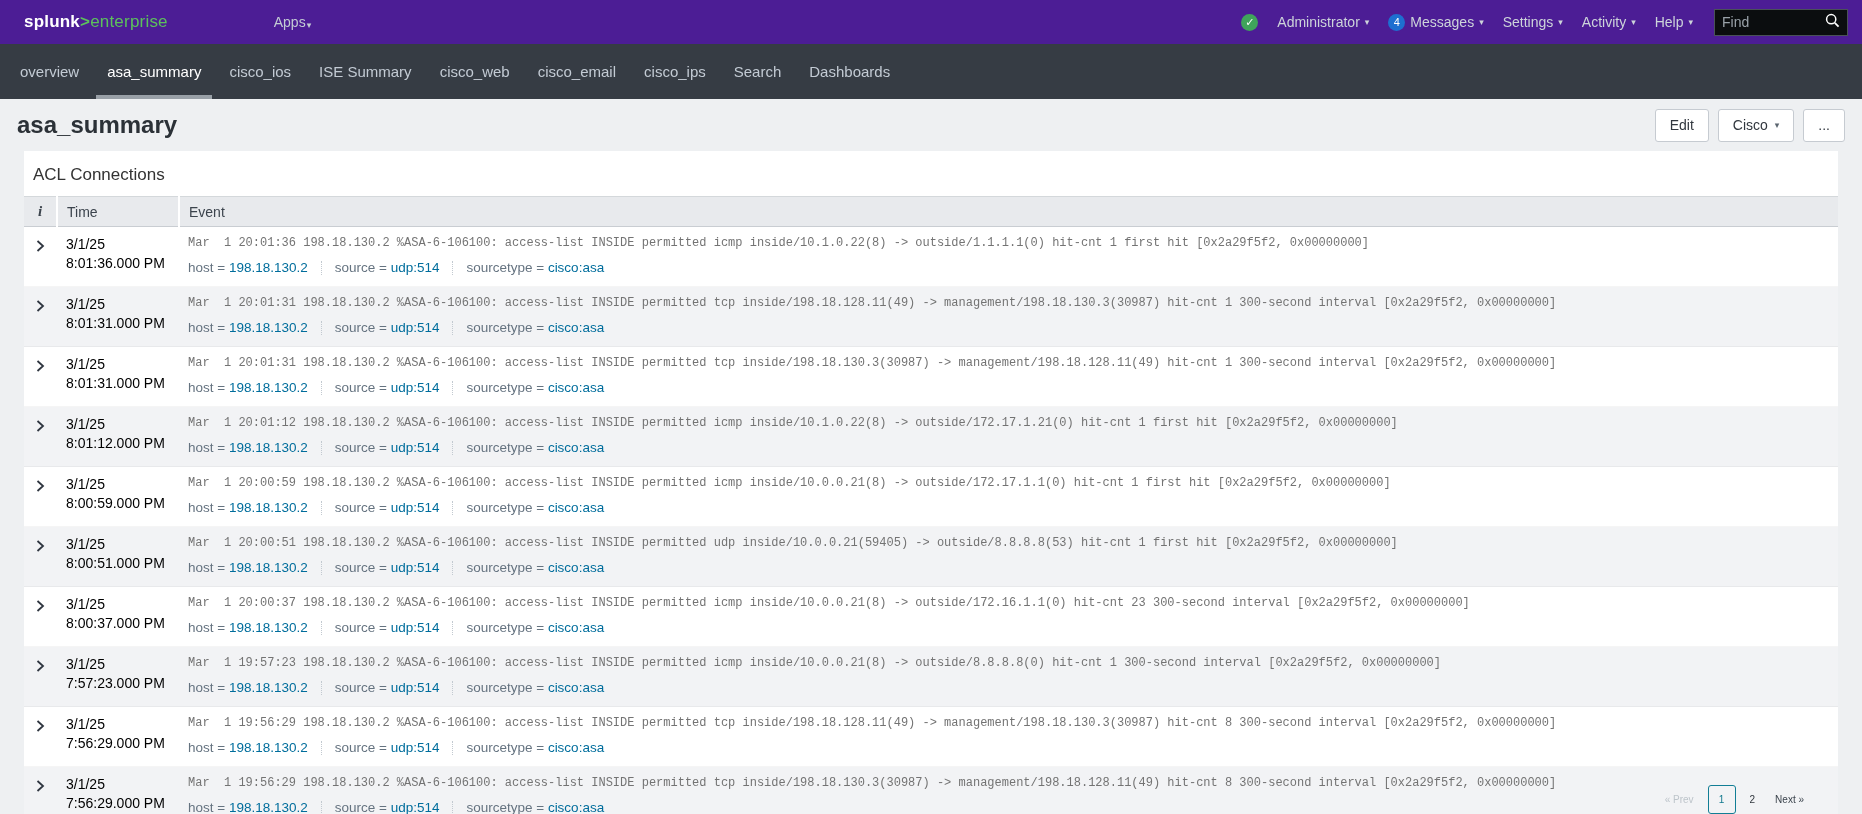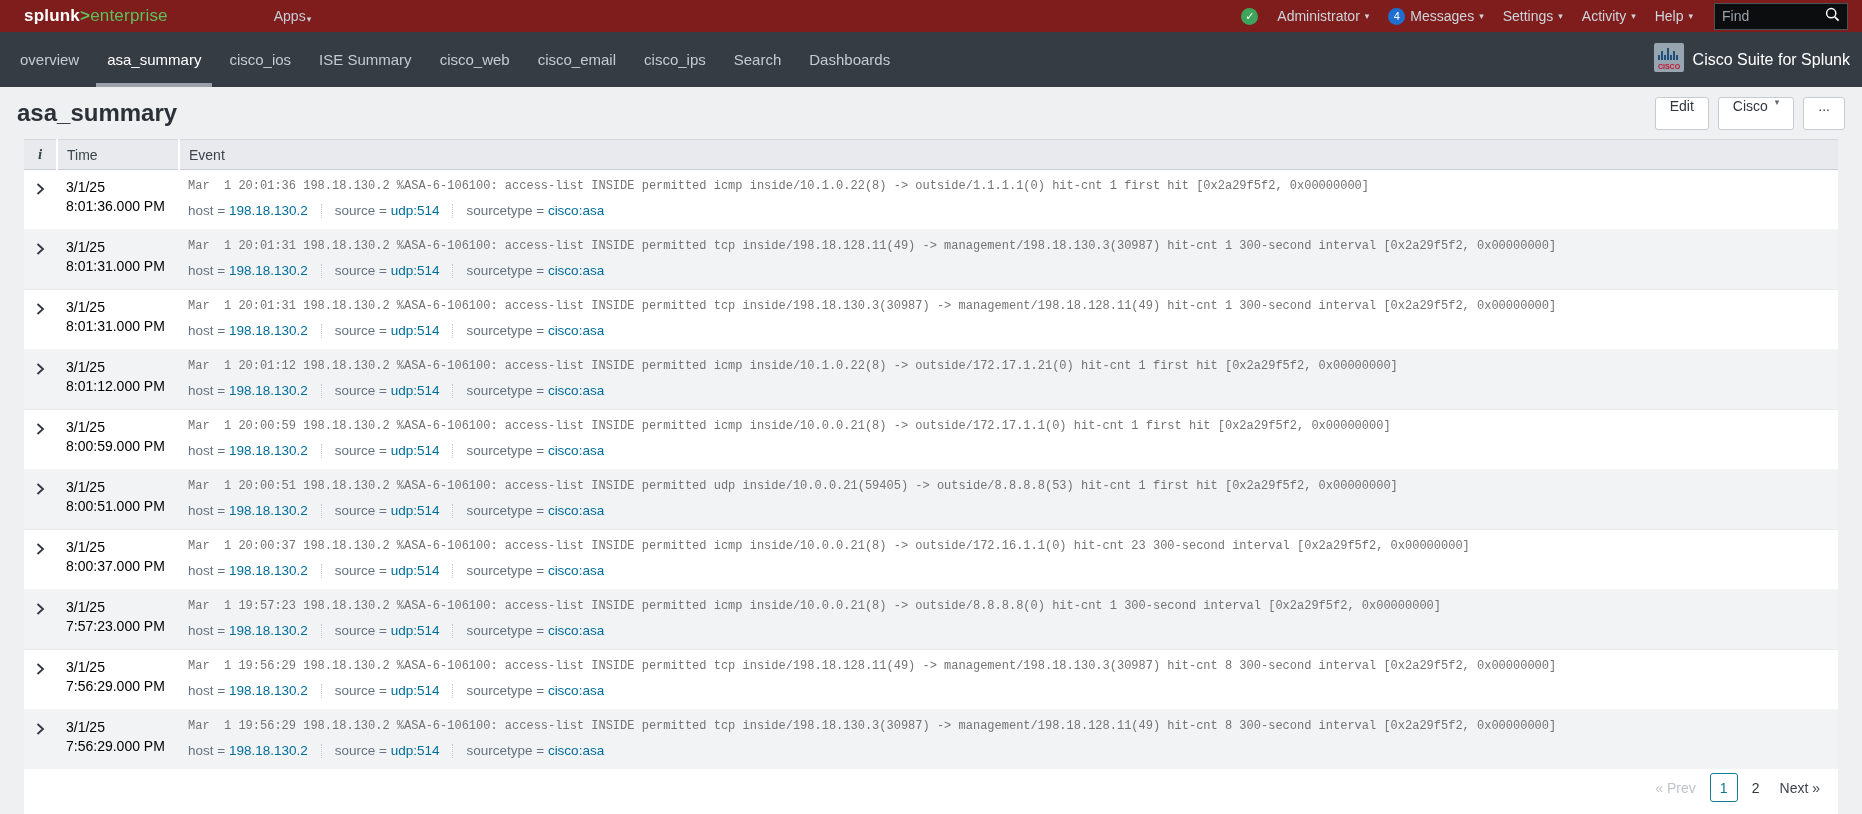--- a/index.html
+++ b/index.html
@@ -1,20 +1,20 @@
 <!DOCTYPE html>
 <html><head>
 <meta charset="utf-8">
 <style>
   * { box-sizing: border-box; margin: 0; padding: 0; }
   html,body { width:1862px; height:814px; overflow:hidden; }
   body { font-family:"Liberation Sans", sans-serif; background:#eef0f2; color:#31373e; }
 
   
-  .topbar { height:32px; background:#7f1d1d; display:flex; align-items:center; padding:0 14px 0 24px; }
+  .topbar { height:44px; background:#4c1d95; display:flex; align-items:center; padding:0 14px 0 24px; }
   .logo { font-size:17px; font-weight:700; color:#fff; letter-spacing:.2px; }
   .logo .gt { color:#5cc05c; }
   .logo .product { color:#5cc05c; font-weight:400; }
   .apps { margin-left:106px; color:#c3cbd4; font-size:14px; cursor:pointer; display:flex; align-items:flex-end; gap:1px; }
   .caret { font-size:9px; color:inherit; line-height:1; }
   .topbar-right { margin-left:auto; display:flex; align-items:center; gap:19px; color:#cdd4da; font-size:14px; }
   .tb-item { display:flex; align-items:center; gap:5px; cursor:pointer; }
   .status-circle { width:17px; height:17px; border-radius:50%; background:#3fa45b; color:#fff; font-size:11px;
                    display:flex; align-items:center; justify-content:center; }
   .badge { width:17px; height:17px; border-radius:50%; background:#1e6fd0; color:#fff; font-size:11px;
@@ -32,21 +32,21 @@
   .tab.active { color:#fff; }
   .tab.active::after { content:""; position:absolute; left:3px; right:3px; bottom:0; height:4px; background:#99a0a7; }
   .appnav-right { margin-left:auto; display:flex; align-items:center; gap:9px; }
   .app-title { color:#fff; font-size:16px; }
 
   
   .page-header { height:52px; background:#eef0f2; display:flex; align-items:center; padding:0 17px; }
   .page-title { font-size:24px; font-weight:700; color:#2b3137; }
   .header-actions { margin-left:auto; display:flex; align-items:center; gap:9px; }
   .btn { height:33px; background:#fff; border:1px solid #c6cbd1; border-radius:3px; font-size:14px;
-         color:#31373e; padding:0 14px; display:flex; gap:7px; cursor:pointer;
+         color:#31373e; padding:0 14px; display:flex; align-items:center; gap:7px; cursor:pointer;
          font-family:"Liberation Sans",sans-serif; }
   .btn .caret { color:#5c6670; }
 
   
   .dashboard { margin:0 24px; background:#fff; height:675px; position:relative; }
   .panel-title { font-size:17px; color:#333; padding:14px 0 11px 9px; }
 
   table.events { width:100%; border-collapse:collapse; table-layout:fixed; }
   col.c-info { width:33px; } col.c-time { width:122px; }
   thead th { background:#e8eaed; height:30px; font-weight:400; font-size:14px; color:#3c444d;
@@ -61,21 +61,21 @@
   td.time-cell { font-size:14px; color:#000000; line-height:19px; padding-left:9px; }
   td.event-cell { padding-left:9px; }
   .raw { font-family:"Liberation Mono","DejaVu Sans Mono",monospace; font-size:12px; line-height:15px;
          color:#737373; white-space:pre; margin-top:1px; }
   .meta { margin-top:9px; font-size:13.5px; line-height:16px; display:flex; align-items:center; }
   .meta .lbl { color:#657380; }
   .meta .val { color:#006d9c; cursor:pointer; }
   .meta .sep { display:inline-block; height:14px; border-left:1px dotted #c2c9d0; margin:0 13px; }
 
   
-  .pagination { position:absolute; right:18px; bottom:12px; display:flex; align-items:center; font-size:14px; }
+  .pagination { position:absolute; right:34px; bottom:12px; display:flex; align-items:center; font-size:10px; }
   .pg-prev { color:#bdc4ca; margin-right:14px; cursor:pointer; }
   .pg-page { color:#31373e; padding:0 8px; cursor:pointer; }
   .pg-page.current { border:1px solid #127e95; color:#10788e; border-radius:3px; width:28px; height:29px;
                      display:flex; align-items:center; justify-content:center; padding:0; margin-right:6px; }
   .pg-next { color:#3c444d; margin-left:12px; cursor:pointer; }
 </style>
 </head>
 <body>
 
 <div class="topbar">
@@ -124,57 +124,40 @@
       <div class="tab">overview</div>
       <div class="tab active">asa_summary</div>
       <div class="tab">cisco_ios</div>
       <div class="tab">ISE Summary</div>
       <div class="tab">cisco_web</div>
       <div class="tab">cisco_email</div>
       <div class="tab">cisco_ips</div>
       <div class="tab">Search</div>
       <div class="tab">Dashboards</div>
     </div>
-  <div class="appnav-right">
-    <span>
-      <svg width="30" height="29" viewBox="0 0 30 29">
-        <rect x="0" y="0" width="30" height="29" rx="2" fill="#97a5b1"></rect>
-        <g fill="#1f4f7c">
-          <rect x="4" y="12" width="2" height="5"></rect>
-          <rect x="7" y="8" width="2" height="9"></rect>
-          <rect x="10" y="12" width="2" height="5"></rect>
-          <rect x="13" y="5" width="2" height="12"></rect>
-          <rect x="16" y="12" width="2" height="5"></rect>
-          <rect x="19" y="8" width="2" height="9"></rect>
-          <rect x="22" y="12" width="2" height="5"></rect>
-        </g>
-        <text x="15" y="26" font-size="7" font-weight="bold" fill="#c4122e" text-anchor="middle" font-family="Liberation Sans, sans-serif" id="cisco-logo-text">CISCO</text>
-      </svg>
-    </span>
-    <span class="app-title">Cisco Suite for Splunk</span>
-  </div>
 </div>
 
 <div class="page-header">
   <div class="page-title">asa_summary</div>
   <div class="header-actions">
     <button class="btn">
       <span>Edit</span>
     </button>
     <button class="btn">
       <span>Cisco</span>
       <span class="caret">▾</span>
     </button>
     <button class="btn">
       <span>...</span>
     </button>
   </div>
 </div>
 
 <div class="dashboard">
+  <div class="panel-title">ACL Connections</div>
 
   <table class="events">
     <colgroup>
         <col class="c-info">
         <col class="c-time">
         <col>
       </colgroup>
     <thead>
       <tr>
         <th class="h-info">i</th>

